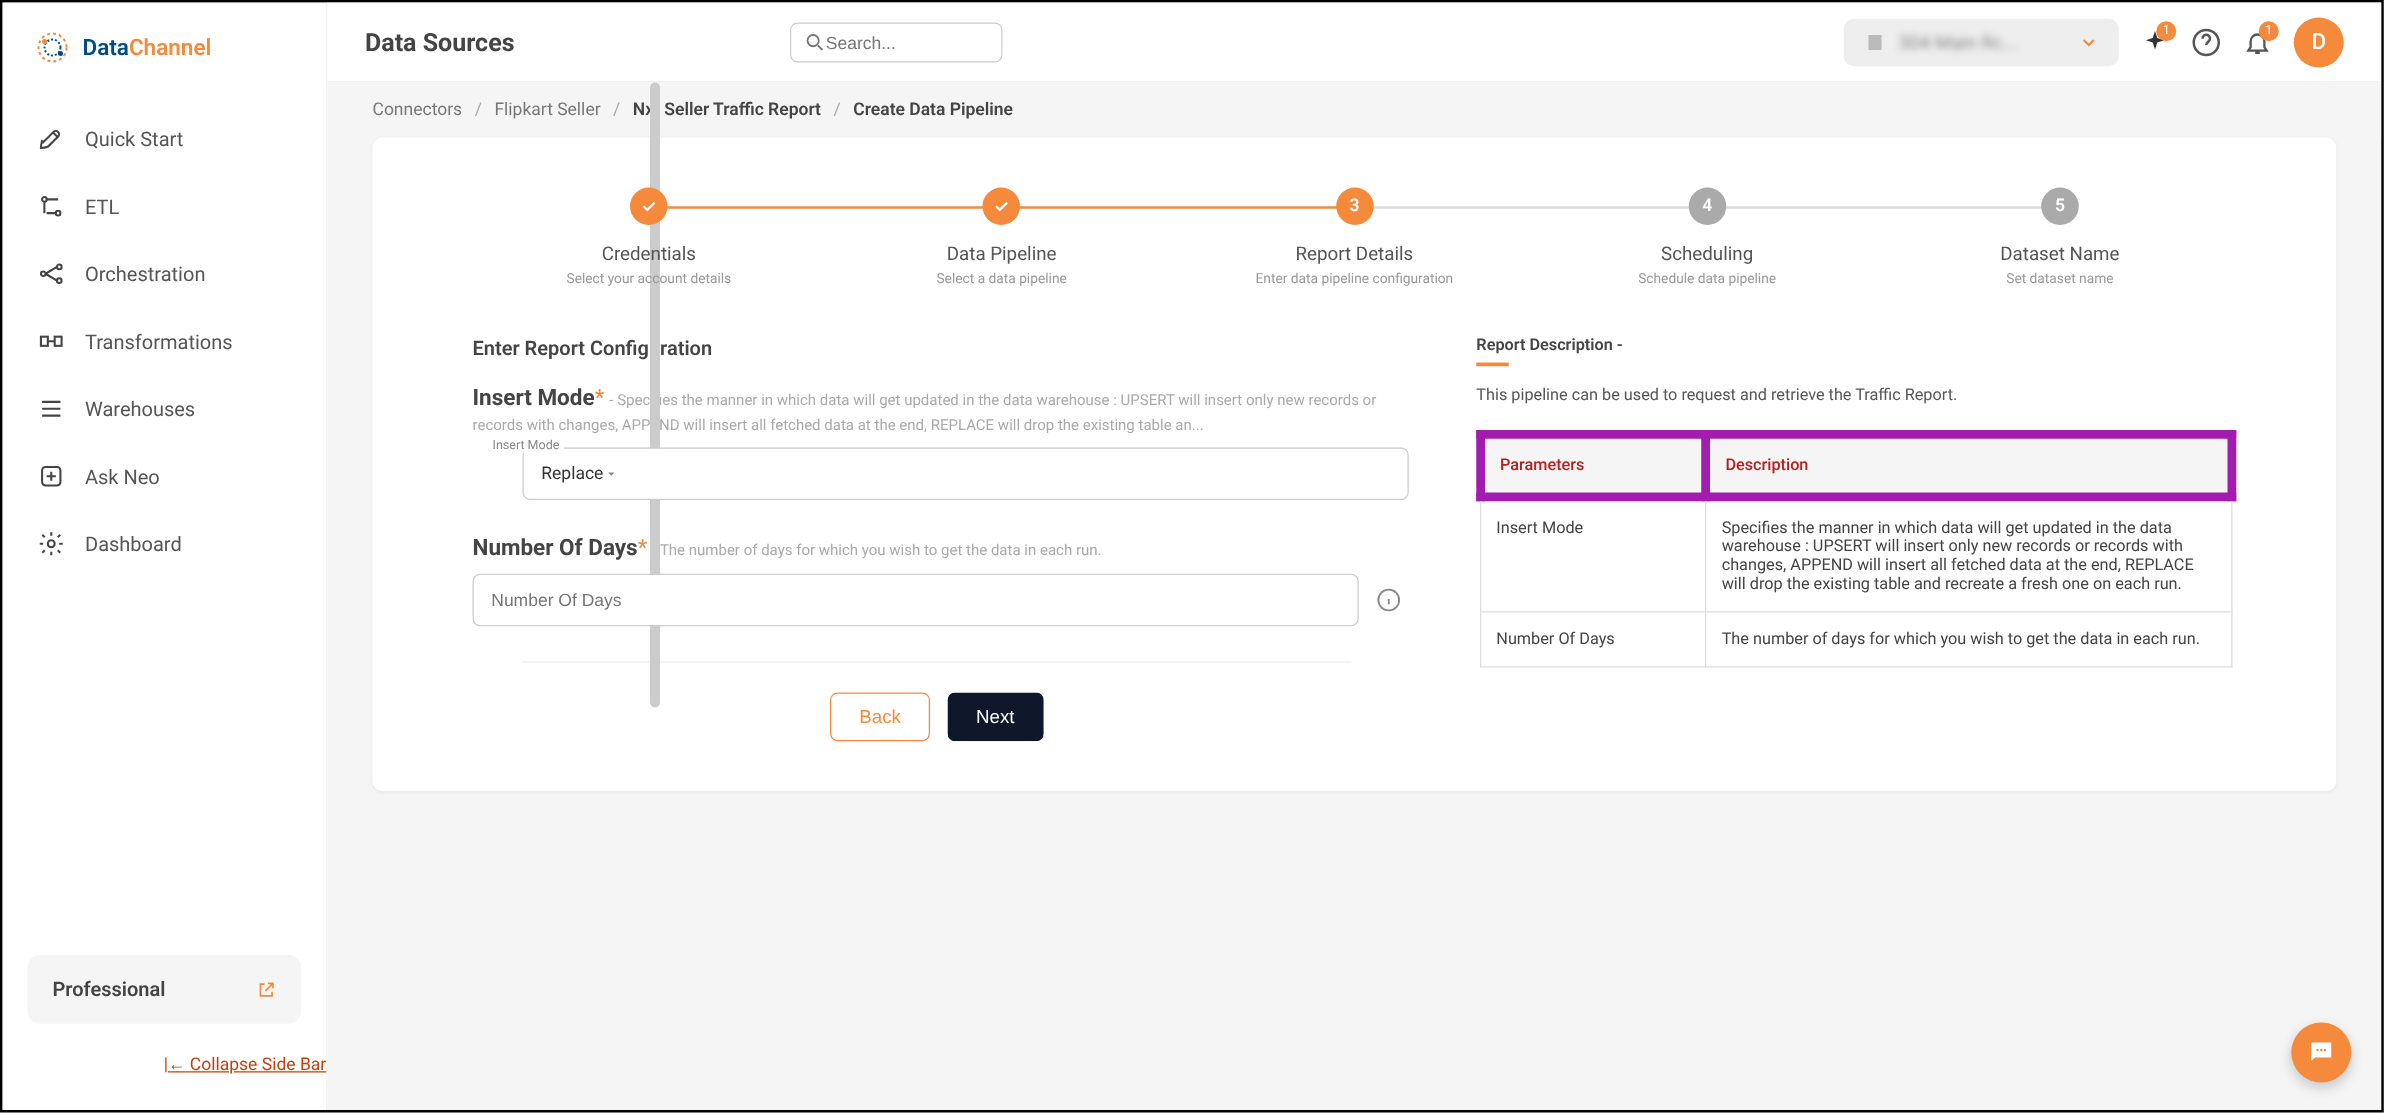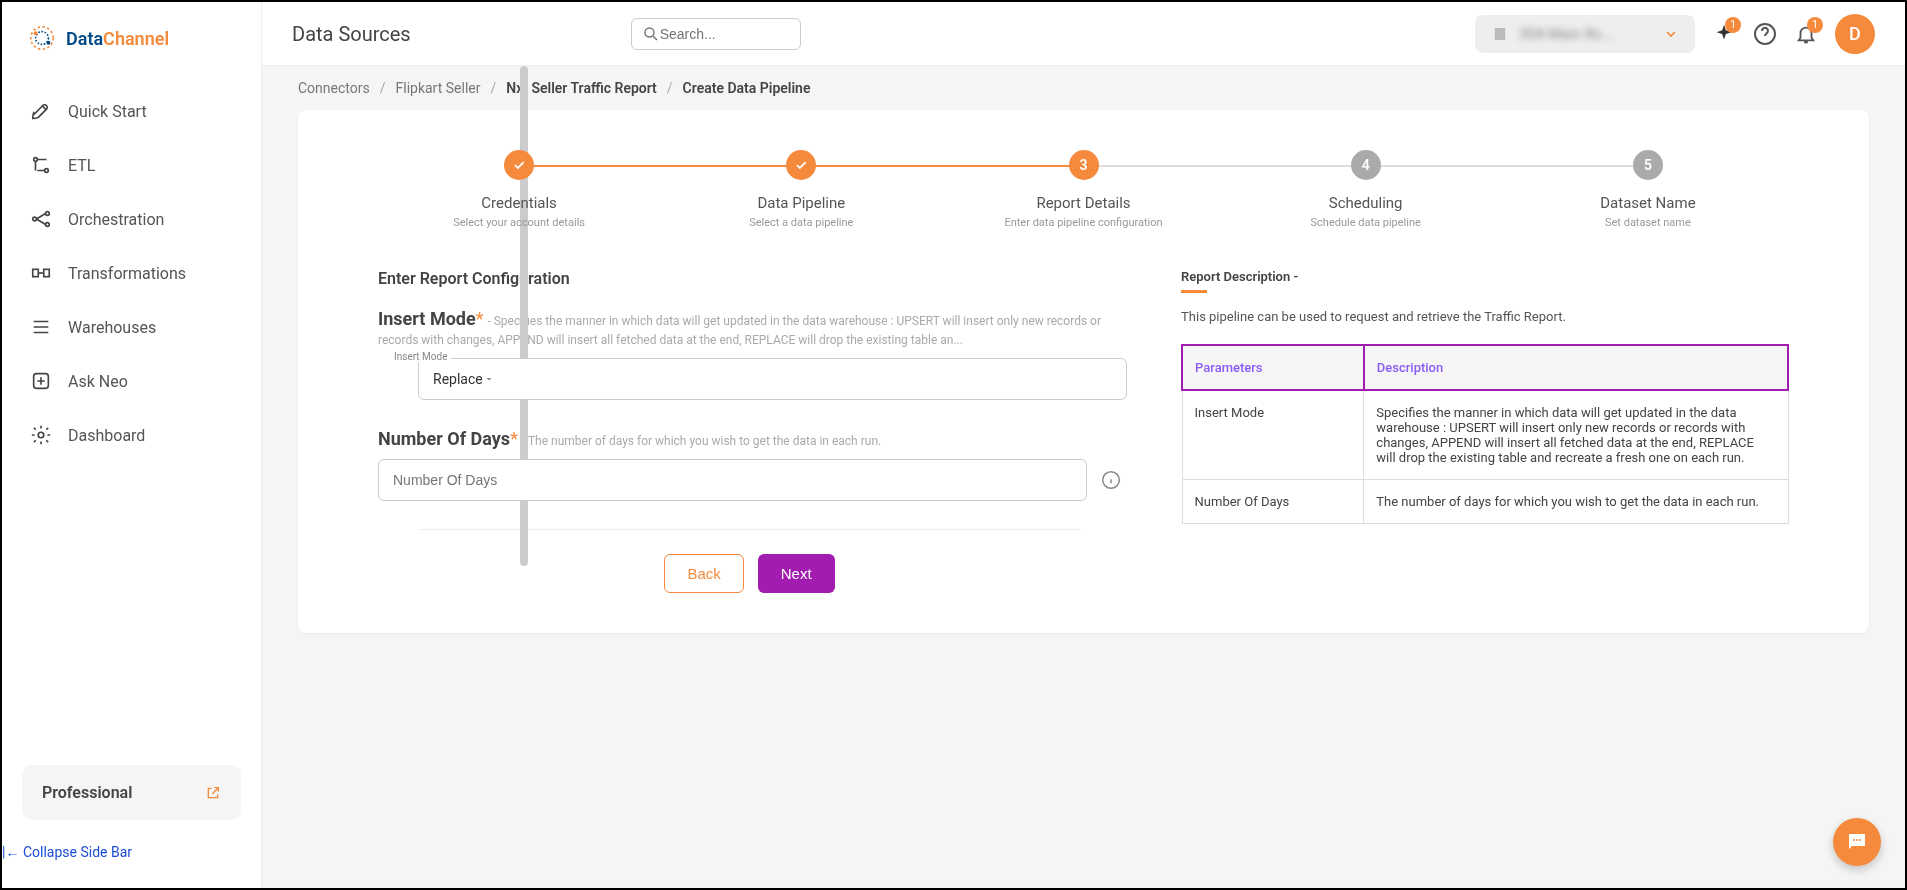--- a/index.html
+++ b/index.html
@@ -9,24 +9,24 @@
 .logo { display: flex; align-items: center; gap: 8px; padding: 0 24px 20px; }
 .logo-icon { width: 32px; height: 32px; }
 .logo-text { font-size: 18px; font-weight: 600; }
 .logo-text .data { color: #004b87; }
 .logo-text .channel { color: #f58a3c; }
 .nav { flex: 1; padding: 10px 0; }
 .nav-item { display: flex; align-items: center; gap: 16px; padding: 16px 28px; color: #555; cursor: pointer; font-size: 16px; }
 .nav-icon { width: 22px; height: 22px; display: flex; align-items: center; justify-content: center; color: #444; }
 .plan-box { margin: 0 20px 16px; background: #f5f5f5; border-radius: 10px; padding: 18px 20px; display: flex; align-items: center; justify-content: space-between; }
 .plan-box span { font-weight: 600; font-size: 16px; color: #444; }
-.collapse { text-align: left; font-size: 14px; color: #1d4ed8; padding: 8px 0; cursor: pointer; }
+.collapse { text-align: right; font-size: 14px; color: #c2410c; padding: 8px 0; cursor: pointer; text-decoration: underline; }
 .main { flex: 1; display: flex; flex-direction: column; background: #f5f5f5; position: relative; }
 .topbar { height: 64px; background: #fff; display: flex; align-items: center; padding: 0 30px; gap: 20px; border-bottom: 1px solid #eee; }
-.page-title { font-size: 20px; font-weight: 400; color: #444; }
+.page-title { font-size: 20px; font-weight: 700; color: #444; }
 .search-wrap { margin-left: 200px; }
 .search { display: flex; align-items: center; border: 1px solid #ccc; border-radius: 6px; padding: 6px 10px; width: 170px; background: #fff; }
 .search input { border: none; outline: none; font-size: 14px; flex: 1; background: transparent; }
 .topbar-right { margin-left: auto; display: flex; align-items: center; gap: 18px; }
 .org-selector { background: #eee; border-radius: 8px; padding: 10px 16px; display: flex; align-items: center; gap: 10px; min-width: 220px; }
 .blur-text { filter: blur(3px); color: #888; font-size: 15px; flex: 1; }
 .chev { color: #f58a3c; }
 .icon-btn { position: relative; cursor: pointer; color: #555; }
 .badge { position: absolute; top: -6px; right: -6px; background: #f58a3c; color: #fff; border-radius: 50%; width: 16px; height: 16px; font-size: 10px; display: flex; align-items: center; justify-content: center; }
 .avatar { width: 40px; height: 40px; border-radius: 50%; background: #f58a3c; color: #fff; display: flex; align-items: center; justify-content: center; font-size: 18px; font-weight: 500; }
@@ -56,26 +56,26 @@
 .input-row { display: flex; align-items: center; gap: 14px; margin-top: 10px; }
 .input-wrap { flex: 1; position: relative; }
 .floating-label { position: absolute; top: -7px; left: 12px; background: #fff; padding: 0 4px; font-size: 10px; color: #888; }
 .select-box, .text-input { width: 100%; border: 1px solid #ccc; border-radius: 6px; padding: 12px 14px; font-size: 14px; background: #fff; outline: none; }
 .select-box { display: flex; align-items: center; justify-content: flex-start; cursor: pointer; margin-left: 40px; }
 .info-icon { color: #888; cursor: pointer; }
 .divider-line { border: none; border-top: 1px solid #eee; margin: 20px 40px 24px; }
 .actions { display: flex; justify-content: center; gap: 14px; }
 .btn { padding: 10px 22px; border-radius: 6px; font-size: 15px; cursor: pointer; border: 1px solid transparent; }
 .btn-back { background: #fff; border-color: #f58a3c; color: #f58a3c; }
-.btn-next { background: #a21caf; color: #fff; }
+.btn-next { background: #0f172a; color: #fff; }
 .desc-heading { font-size: 13px; font-weight: 600; margin-bottom: 6px; color: #444; }
 .desc-underline { width: 26px; height: 3px; background: #f58a3c; margin-bottom: 16px; }
 .desc-text { font-size: 13px; color: #555; margin-bottom: 20px; }
 .param-table { width: 100%; border-collapse: collapse; border: 1px solid #ddd; font-size: 13px; }
-.param-table th { background: #f5f5f5; text-align: left; padding: 14px 12px; font-weight: 500; color: #8b5cf6; border: 2px solid #a21caf; }
+.param-table th { background: #f5f5f5; text-align: left; padding: 14px 12px; font-weight: 500; color: #b91c1c; border: 7px solid #a21caf; }
 .param-table td { padding: 14px 12px; vertical-align: top; color: #444; border: 1px solid #ddd; }
 .param-table td:first-child { width: 30%; }
 .chat-fab { position: absolute; bottom: 22px; right: 24px; width: 48px; height: 48px; border-radius: 50%; background: #f58a3c; display: flex; align-items: center; justify-content: center; color: #fff; box-shadow: 0 4px 10px rgba(0,0,0,0.2); cursor: pointer; }
 .scroll-indicator { position: absolute; left: 258px; top: 64px; width: 8px; height: 500px; background: #ccc; border-radius: 4px; }
 svg { display: block; }
 </style>
 </head>
 <body>
 
 <div class="app">

